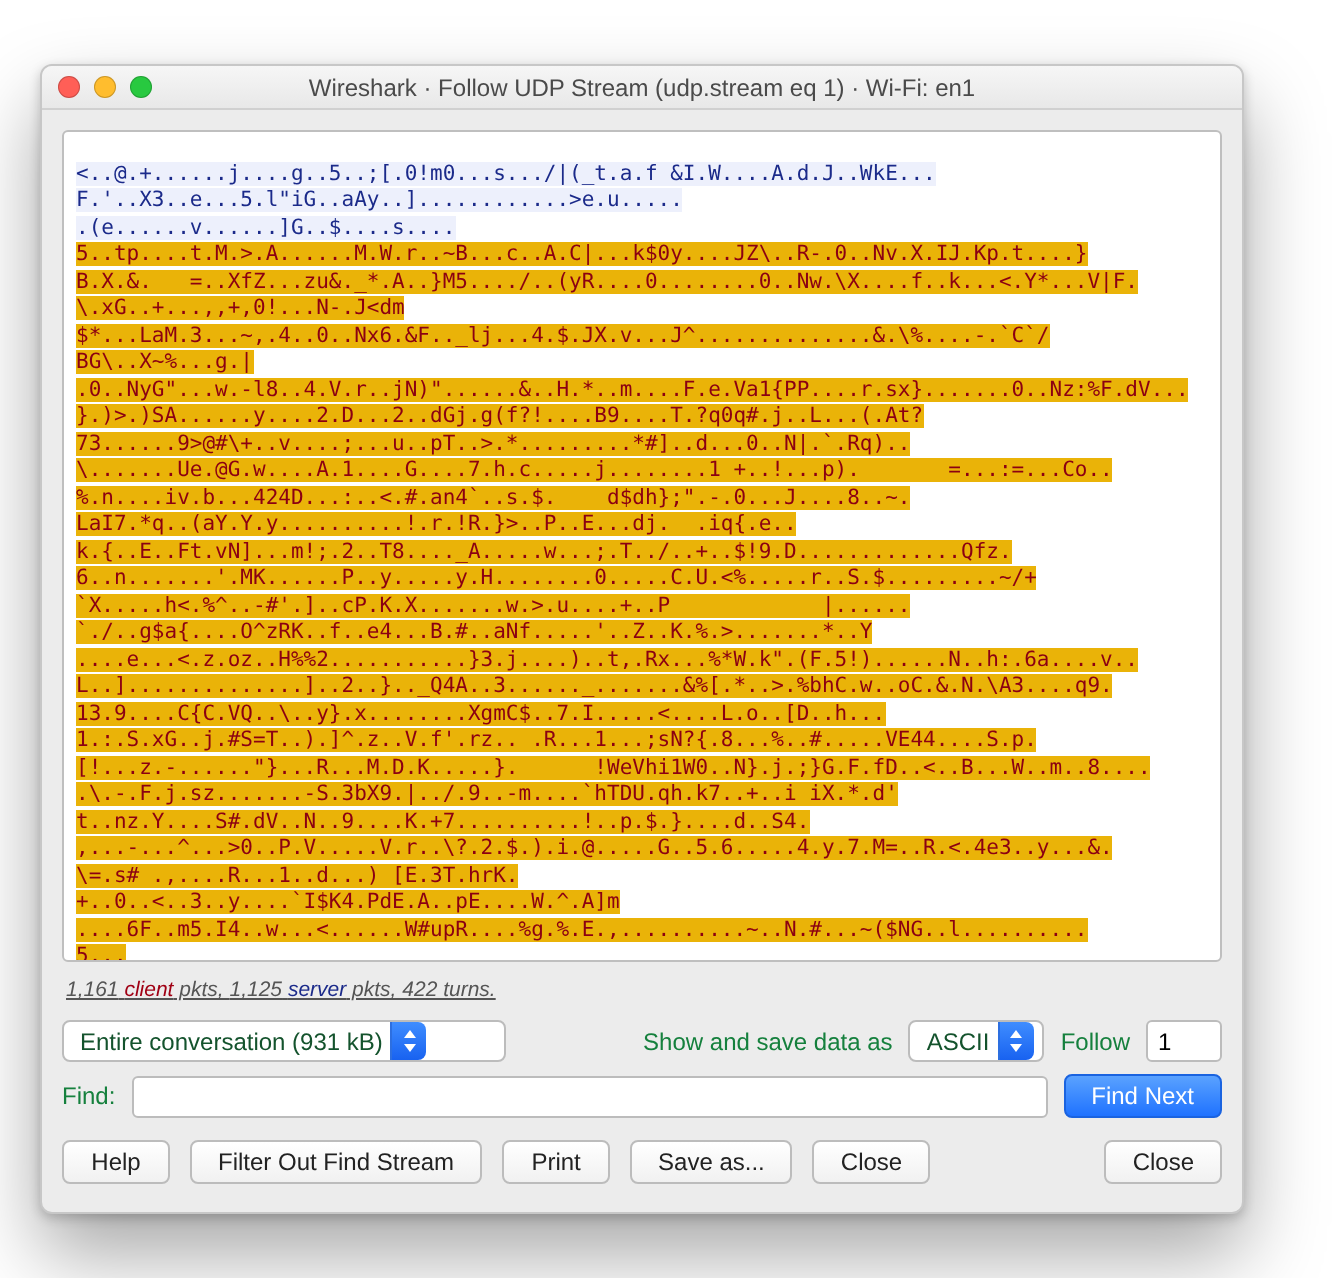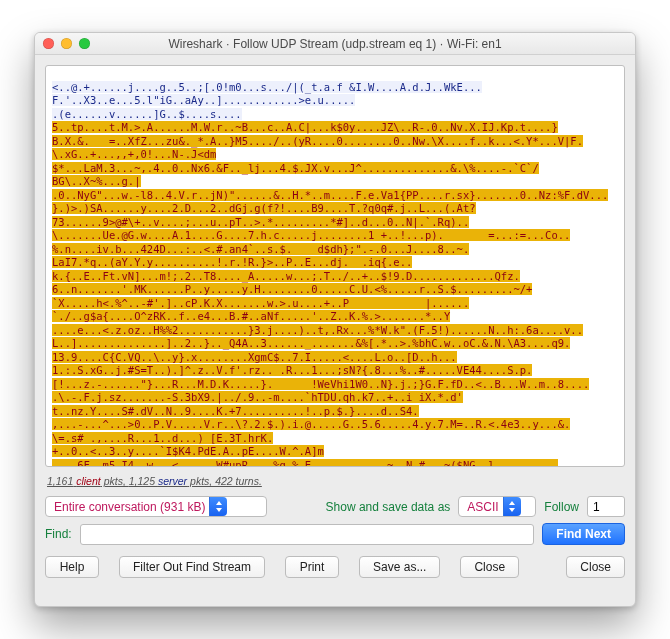--- a/index.html
+++ b/index.html
@@ -7,21 +7,21 @@
     margin: 0; padding: 0;
     width: 670px; height: 639px;
     background: transparent;
     font-family: -apple-system, "Helvetica Neue", Arial, sans-serif;
     font-size: 12px;
     overflow: hidden;
   }
   .stage { position: relative; width: 670px; height: 639px; }
   .window {
     position: absolute;
-    left: 34px; top: 32px;
+    left: 20px; top: 32px;
     width: 602px; height: 575px;
     background: #ececec;
     border: 1px solid #c7c7c7;
     border-radius: 6px;
     box-shadow: 0 20px 40px rgba(0,0,0,0.35), 0 2px 6px rgba(0,0,0,0.2);
     display: flex;
     flex-direction: column;
     overflow: hidden;
   }
   .titlebar {
@@ -85,21 +85,21 @@
   .row label { font-size: 12px; color: #15803d; }
 
   .mac-select {
     display: inline-flex;
     align-items: center;
     height: 21px;
     background: #fff;
     border: 1px solid #bcbcbc;
     border-radius: 4px;
     font-size: 12px;
-    color: #be185d;
+    color: #14532d;
     padding: 0 0 0 8px;
     position: relative;
     user-select: none;
   }
   .mac-select .sel-label { padding-right: 4px; white-space: nowrap; }
   .mac-select .sel-caret {
     width: 18px; height: 100%;
     background: linear-gradient(#3f8dff,#1862f0);
     border-left: 1px solid #2d6fe0;
     border-top-right-radius: 4px; border-bottom-right-radius: 4px;
@@ -128,28 +128,28 @@
     border-radius: 4px;
     font-size: 12px;
     color: #222;
     display: inline-flex; align-items: center; justify-content: center;
     cursor: default;
   }
   .mac-button.primary {
     background: linear-gradient(#5aa2ff,#1f72ff);
     border: 1px solid #1a63e0;
     color: #fff;
-    font-weight: 700;
+    font-weight: 400;
   }
 
   .row.find .find-input { flex: 1 1 auto; }
   .row.buttons-row {
     justify-content: flex-start;
-    gap: 20px;
-    margin: 8px 10px 28px 10px;
+    gap: 10px;
+    margin: 8px 10px 14px 10px;
   }
   .row.buttons-row .spacer { flex: 1 1 auto; }
 
   .title-inner { display:inline-block; }
 </style>
 </head>
 <body>
 
 <div class="stage">
 <div class="window">
@@ -211,21 +211,21 @@
         <svg width="8" height="5" viewBox="0 0 8 5">
               <path d="M4 0 L7 4 L1 4 Z" fill="#fff"></path>
             </svg>
         <svg width="8" height="5" viewBox="0 0 8 5">
               <path d="M4 5 L7 1 L1 1 Z" fill="#fff"></path>
             </svg>
       </span>
     </div>
     <div style="display:flex;align-items:center;gap:8px">
       <label>Show and save data as</label>
-      <div class="mac-select" style="width:78px">
+      <div class="mac-select" style="width:68px">
         <span class="sel-label">ASCII</span>
         <span class="sel-caret">
           <svg width="8" height="5" viewBox="0 0 8 5">
                 <path d="M4 0 L7 4 L1 4 Z" fill="#fff"></path>
               </svg>
           <svg width="8" height="5" viewBox="0 0 8 5">
                 <path d="M4 5 L7 1 L1 1 Z" fill="#fff"></path>
               </svg>
         </span>
       </div>

